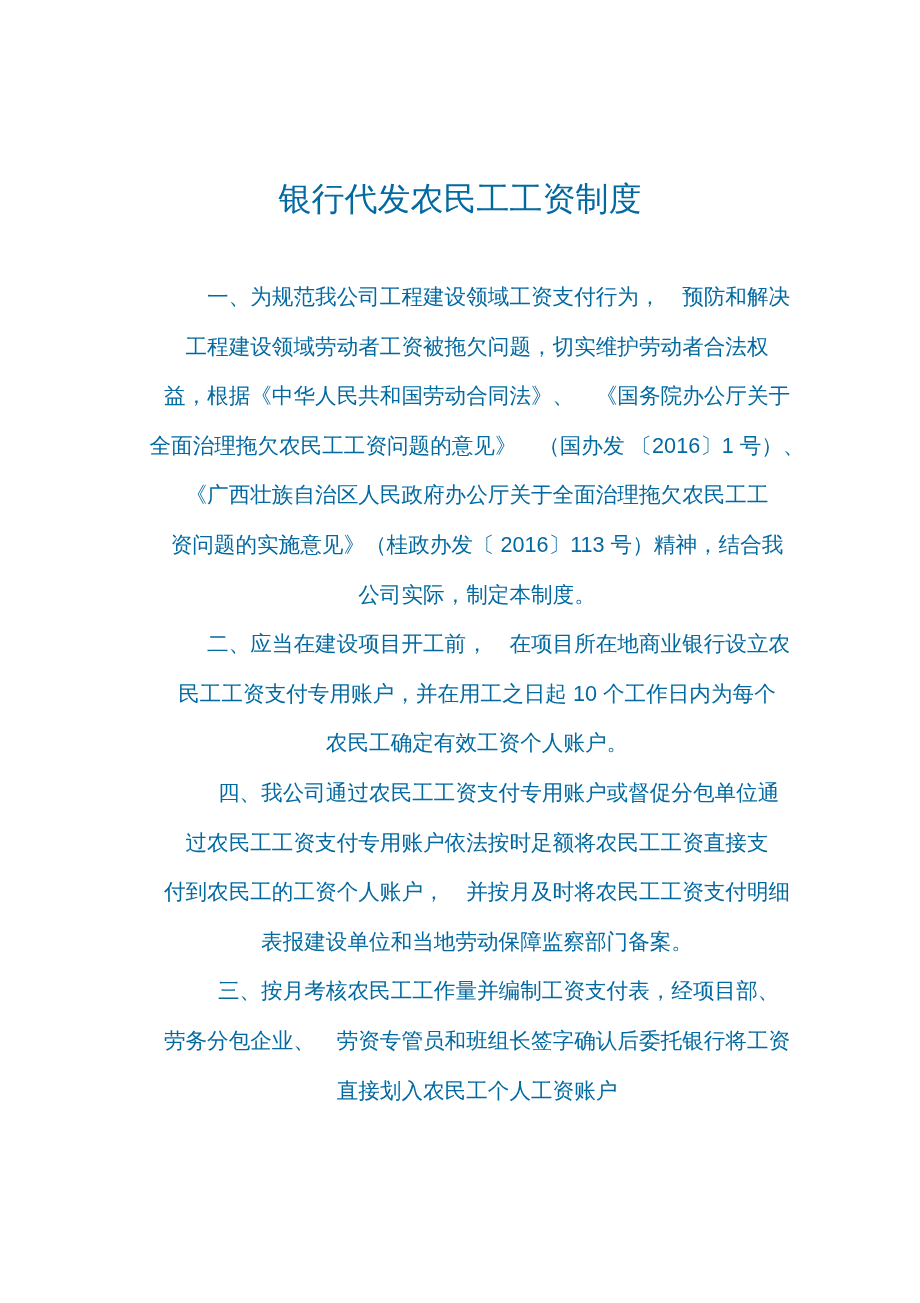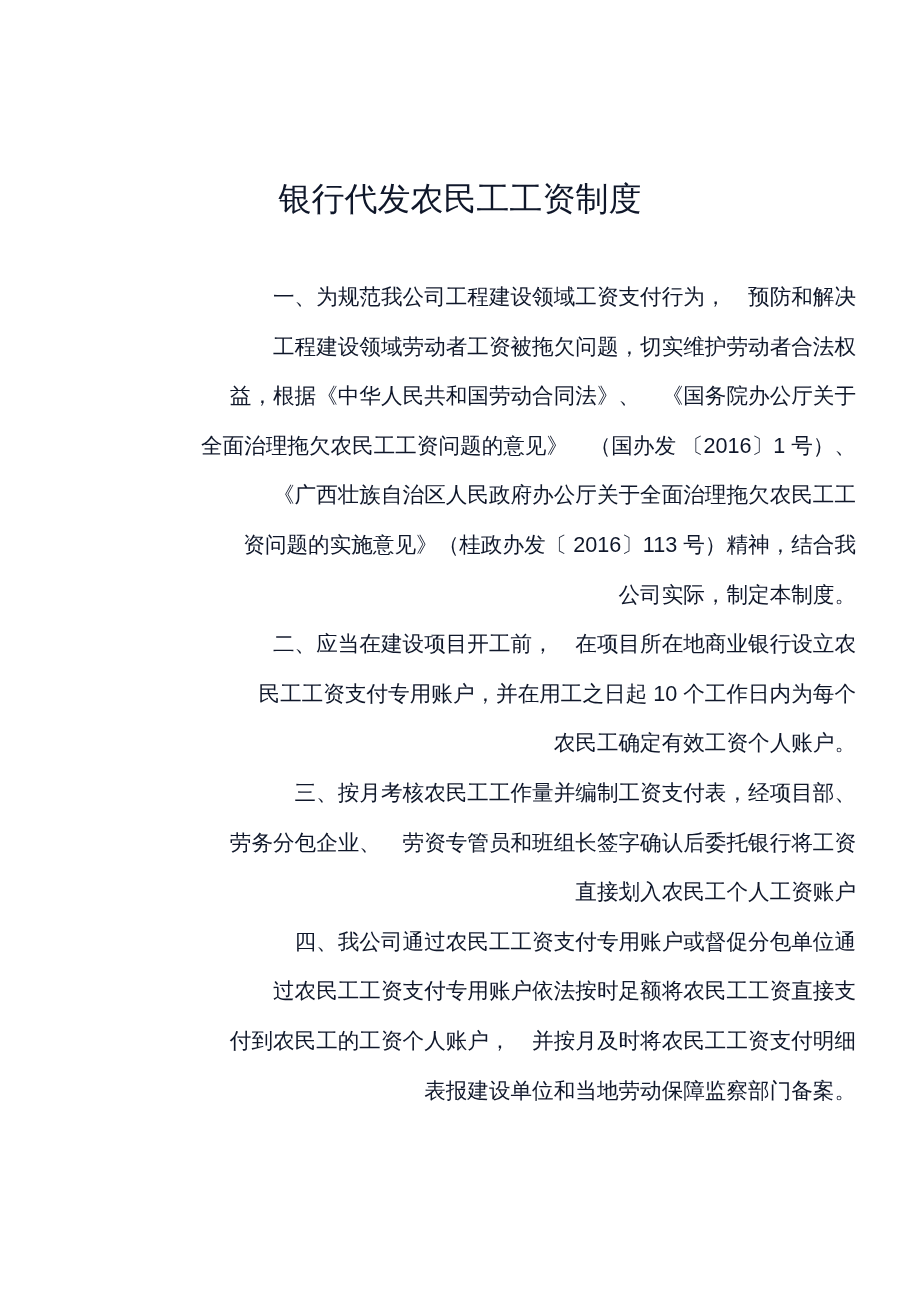--- a/index.html
+++ b/index.html
@@ -6,40 +6,40 @@
   html, body {
     margin: 0;
     padding: 0;
     background: #ffffff;
   }
   .page {
     position: relative;
     width: 920px;
     height: 1303px;
     background: #ffffff;
-    color: #0f172a;
+    color: #0369a1;
     font-family: "Liberation Sans", sans-serif;
     overflow: hidden;
   }
   .doc-title {
     margin: 0;
     padding-top: 182px;
     font-size: 33px;
     line-height: 34px;
     font-weight: 400;
     text-align: center;
     white-space: pre-line;
   }
   .doc-body {
     margin-top: 56px;
     padding-left: 98px;
     padding-right: 64px;
     font-size: 21.6px;
     line-height: 49.6px;
-    text-align: right;
+    text-align: center;
   }
   .para {
     margin: 0;
     padding: 0;
     white-space: pre-line; 
   }
 </style>
 </head>
 <body>
 
@@ -49,21 +49,21 @@
     <p class="para">　　一、为规范我公司工程建设领域工资支付行为，　预防和解决
 工程建设领域劳动者工资被拖欠问题，切实维护劳动者合法权
 益，根据《中华人民共和国劳动合同法》、　《国务院办公厅关于
 全面治理拖欠农民工工资问题的意见》　（国办发 〔2016〕1 号）、
 《广西壮族自治区人民政府办公厅关于全面治理拖欠农民工工
 资问题的实施意见》（桂政办发〔 2016〕113 号）精神，结合我
 公司实际，制定本制度。</p>
     <p class="para">　　二、应当在建设项目开工前，　在项目所在地商业银行设立农
 民工工资支付专用账户，并在用工之日起 10 个工作日内为每个
 农民工确定有效工资个人账户。</p>
-    <p class="para">　　三、按月考核农民工工作量并编制工资支付表，经项目部、
-劳务分包企业、　劳资专管员和班组长签字确认后委托银行将工资
-直接划入农民工个人工资账户</p>
     <p class="para">　　四、我公司通过农民工工资支付专用账户或督促分包单位通
 过农民工工资支付专用账户依法按时足额将农民工工资直接支
 付到农民工的工资个人账户，　并按月及时将农民工工资支付明细
 表报建设单位和当地劳动保障监察部门备案。</p>
+    <p class="para">　　三、按月考核农民工工作量并编制工资支付表，经项目部、
+劳务分包企业、　劳资专管员和班组长签字确认后委托银行将工资
+直接划入农民工个人工资账户</p>
   </div>
 </div>
 
 </body></html>

